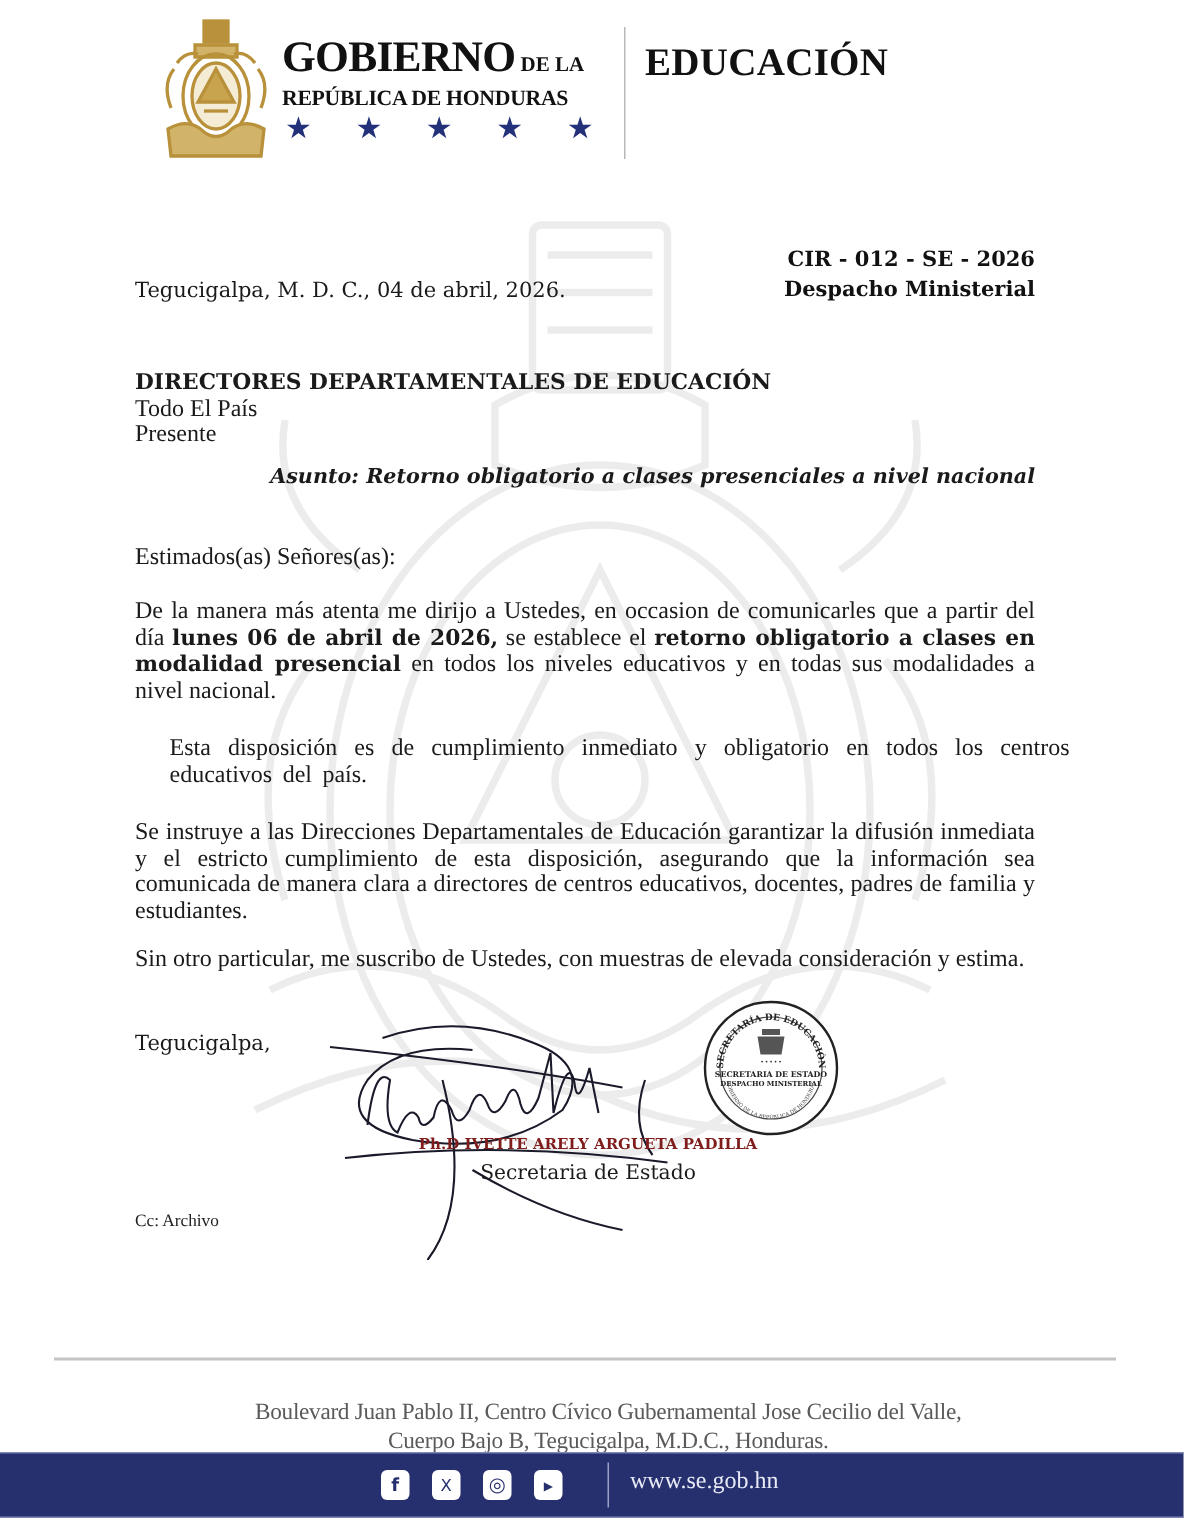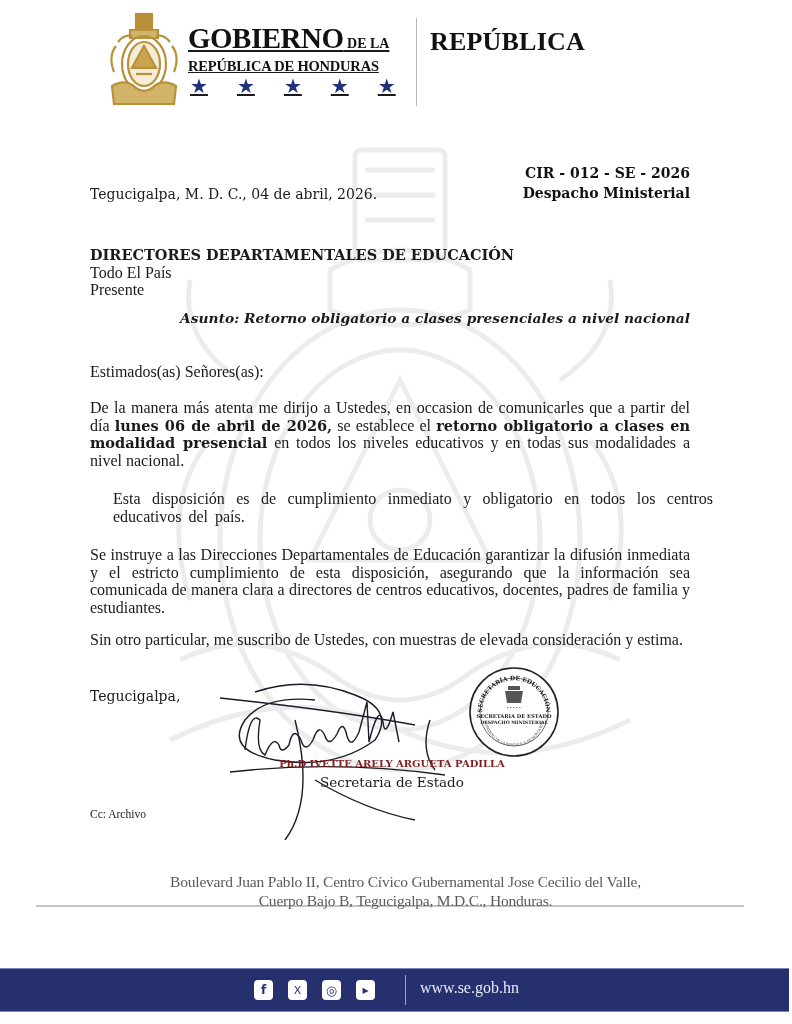--- a/index.html
+++ b/index.html
@@ -4,21 +4,21 @@
 <style>
   * { box-sizing: border-box; margin: 0; padding: 0; }
   html, body { width: 792px; height: 1024px; background: #ffffff; overflow: hidden; }
   body { position: relative; font-family: "Liberation Serif", "DejaVu Serif", serif; color: #1a1a1a; }
 
   .watermark { position: absolute; left: 150px; top: 140px; width: 500px; height: 680px; opacity: 0.07; pointer-events: none; }
 
   
   .header { position: absolute; left: 106px; top: 10px; width: 560px; height: 100px; }
   .crest { position: absolute; left: 0; top: 2px; width: 76px; height: 96px; }
-  .gov-block { position: absolute; left: 82px; top: 14px; text-decoration: underline; }
+  .gov-block { position: absolute; left: 82px; top: 14px; }
   .gov-line1 { font-family: "Liberation Serif", serif; font-weight: bold; font-size: 29px; line-height: 28px; color: #111; letter-spacing: -0.5px; white-space: nowrap; }
   .gov-line1 .small { font-size: 14px; letter-spacing: 0; }
   .gov-line2 { font-family: "Liberation Serif", serif; font-weight: bold; font-size: 14.5px; line-height: 16px; color: #111; letter-spacing: -0.2px; white-space: nowrap; }
   .stars { display: flex; gap: 29px; margin-top: 2px; margin-left: 2px; }
   .star { color: #22317a; font-size: 20px; line-height: 20px; }
   .header-divider { position: absolute; left: 310px; top: 8px; width: 1px; height: 88px; background: #b8b8b8; }
   .sec-block { position: absolute; left: 324px; top: 17px; font-family: "Liberation Serif", serif; font-weight: bold; font-size: 26px; line-height: 30px; color: #111; letter-spacing: 0.2px; white-space: nowrap; }
 
   
   .ref { position: absolute; right: 102px; top: 131px; text-align: right; font-family: "DejaVu Serif", serif; font-weight: bold; font-size: 14px; line-height: 20px; color: #111; margin-top: 32px; }
@@ -42,21 +42,21 @@
   .seal { position: absolute; left: 468px; top: 666px; width: 92px; height: 92px; }
 
   .signer { position: absolute; left: 222px; top: 755px; width: 340px; text-align: center; }
   .signer-name { font-family: "DejaVu Serif", serif; font-weight: bold; font-size: 10px; line-height: 18px; color: #7f1d1d; white-space: nowrap; }
   .signer-title { font-family: "DejaVu Serif", serif; font-size: 13.5px; line-height: 18px; color: #1a1a1a; }
 
   .cc { position: absolute; left: 90px; top: 808px; font-family: "Liberation Serif", serif; font-size: 11.5px; color: #222; }
 
   
   .footer-line { position: absolute; left: 36px; top: 905px; width: 708px; height: 2px; background: #c4c4c4; }
-  .address { position: absolute; left: 0; top: 872px; width: 792px; text-align: center; font-family: "Liberation Serif", serif; font-size: 15.5px; line-height: 19px; color: #5a5a5a; letter-spacing: -0.2px; padding-left: 19px; }
+  .address { position: absolute; left: 0; top: 932px; width: 792px; text-align: center; font-family: "Liberation Serif", serif; font-size: 15.5px; line-height: 19px; color: #5a5a5a; letter-spacing: -0.2px; padding-left: 19px; }
   .footer-bar { position: absolute; left: 0; top: 968px; width: 789px; height: 44px; background: #27306f; border-top: 1px solid #7d86b8; border-bottom: 1px solid #7d86b8; }
   .social { position: absolute; left: 254px; top: 11px; display: flex; gap: 15px; }
   .soc-icon { width: 19px; height: 20px; background: #ffffff; border-radius: 4px; display: flex; align-items: center; justify-content: center; color: #27306f; font-family: "DejaVu Sans", sans-serif; font-size: 12px; font-weight: bold; }
   .bar-divider { position: absolute; left: 405px; top: 6px; width: 1px; height: 30px; background: #9aa0c8; }
   .website { position: absolute; left: 420px; top: 10px; font-family: "Liberation Serif", serif; font-size: 16px; color: #e8eaf6; }
 </style>
 </head>
 <body>
 
 <svg class="watermark" viewBox="0 0 500 680">
@@ -95,21 +95,21 @@
     <div class="stars">
       <span class="star">★</span>
       <span class="star">★</span>
       <span class="star">★</span>
       <span class="star">★</span>
       <span class="star">★</span>
     </div>
   </div>
   <div class="header-divider"></div>
   <div class="sec-block">
-    <div>REPÚBLICA</div>
+    <div>EDUCACIÓN</div>
   </div>
 </div>
 
 <div class="ref">
   <div>CIR - 012 - SE - 2026</div>
   <div>Despacho Ministerial</div>
 </div>
 
 <div class="text date">Tegucigalpa, M. D. C., 04 de abril, 2026.</div>
 

